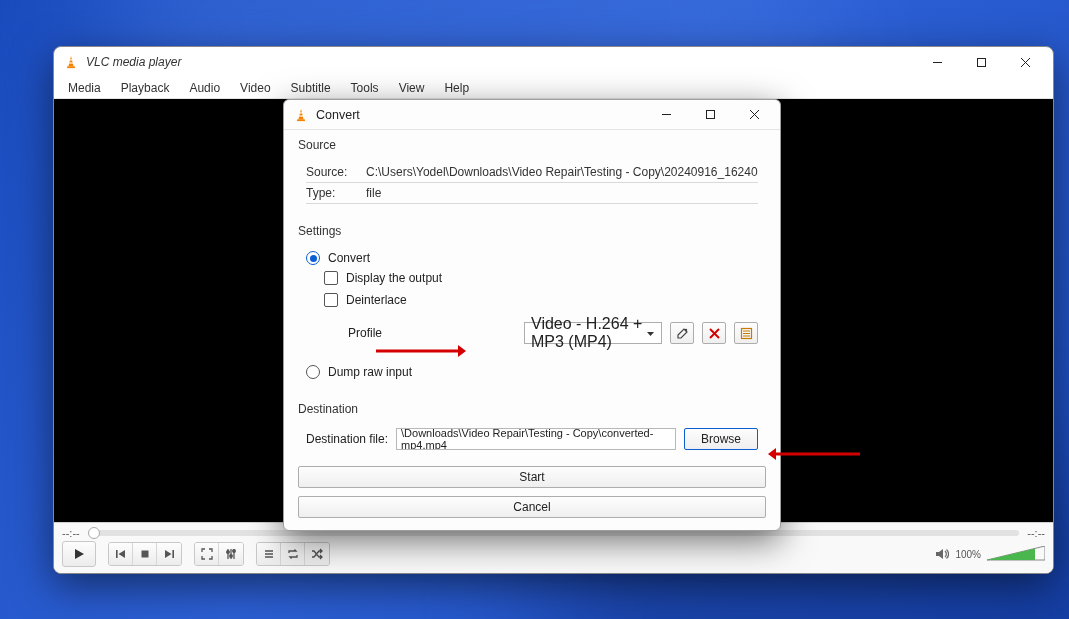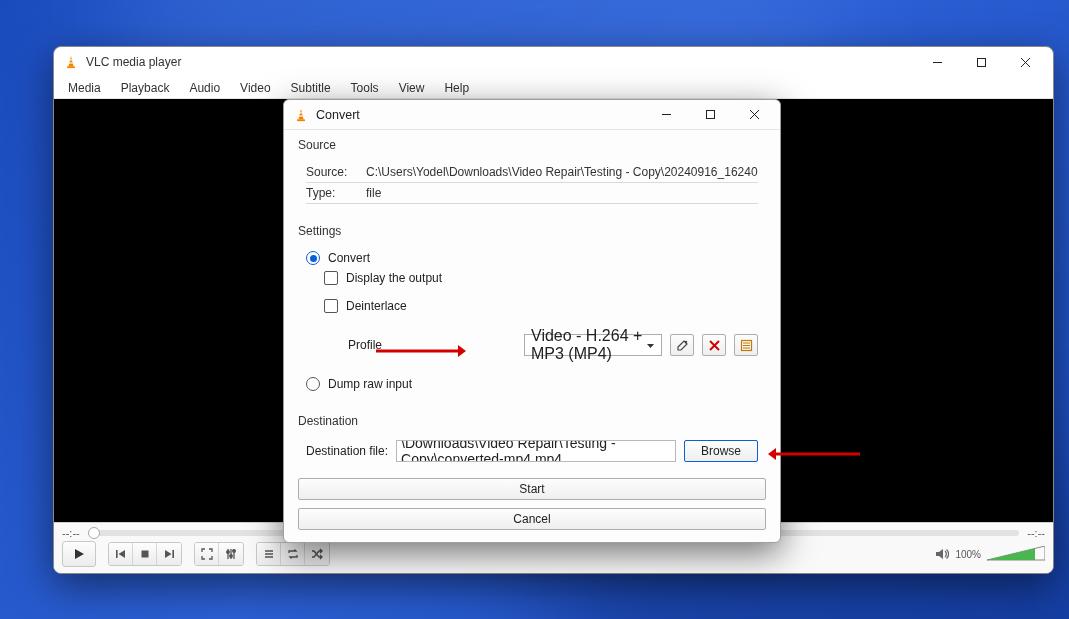--- a/index.html
+++ b/index.html
@@ -18,21 +18,21 @@
 
   
   .vlc-window {
     position: absolute; left: 53px; top: 46px; width: 1001px; height: 528px;
     background: #fff; border: 1px solid #888; border-radius: 8px;
     box-shadow: 0 12px 40px rgba(0,0,0,0.5);
     display: flex; flex-direction: column; overflow: hidden;
   }
   .titlebar {
     height: 30px; display: flex; align-items: center; padding: 0 6px 0 10px;
-    font-size: 12px; color: #333;
+    font-size: 12px; color: #333; font-style: italic;
   }
   .titlebar .cone { width: 14px; height: 14px; margin-right: 8px; }
   .titlebar .title { flex: 1; }
   .win-btns { display: flex; }
   .win-btn { width: 44px; height: 28px; display: flex; align-items: center; justify-content: center; }
   .win-btn svg { width: 11px; height: 11px; }
 
   .menubar {
     height: 22px; display: flex; align-items: center; padding: 0 4px;
     font-size: 12px; color: #333; border-bottom: 1px solid #e6e6e6;
@@ -89,41 +89,41 @@
   .radio-row, .check-row { display: flex; align-items: center; gap: 8px; padding: 3px 0; }
   .radio, .check {
     width: 14px; height: 14px; border: 1.5px solid #555; background: #fff;
     display: inline-flex; align-items: center; justify-content: center; flex-shrink: 0;
   }
   .radio { border-radius: 50%; }
   .radio.on { border-color: #0a5fd6; }
   .radio.on::after { content: ""; width: 7px; height: 7px; background: #0a5fd6; border-radius: 50%; }
   .check { border-radius: 2px; }
 
-  .indent { padding-left: 18px; display: flex; flex-direction: column; gap: 8px; }
+  .indent { padding-left: 18px; display: flex; flex-direction: column; gap: 2px; }
 
   .profile-row { display: flex; align-items: center; gap: 8px; padding-left: 24px; margin-top: 10px; }
   .profile-row .lbl { width: 60px; }
   .profile-select {
     flex: 1; height: 22px; border: 1px solid #adadad; background: #fff;
     display: flex; align-items: center; padding: 0 6px; position: relative;
     font-size: 16px; max-width: 195px;
   }
   .profile-select .caret { margin-left: auto; }
   .icon-btn {
     width: 24px; height: 22px; border: 1px solid #adadad; background: linear-gradient(#fdfdfd,#efefef);
     display: flex; align-items: center; justify-content: center; border-radius: 2px;
   }
   .icon-btn svg { width: 13px; height: 13px; }
 
   .dest-row { display: flex; align-items: center; gap: 8px; padding: 6px 8px 0 8px; }
   .dest-row .k { white-space: nowrap; }
   .text-input {
     flex: 1; height: 22px; border: 1px solid #b8b8b8; background: #fff; padding: 0 4px;
-    font-size: 14px; color: #222; display: flex; align-items: center; overflow: hidden;
+    font-size: 11px; color: #222; display: flex; align-items: center; overflow: hidden;
   }
   .btn {
     height: 22px; padding: 0 16px; border: 1px solid #adadad; background: linear-gradient(#fdfdfd,#efefef);
     font-size: 12px; border-radius: 2px; display: inline-flex; align-items: center; justify-content: center;
   }
   .btn.primary { border-color: #0a5fd6; }
 
   .dlg-buttons { display: flex; gap: 8px; justify-content: flex-end; padding: 6px 14px 12px 14px; flex-direction: column; }
 
   

